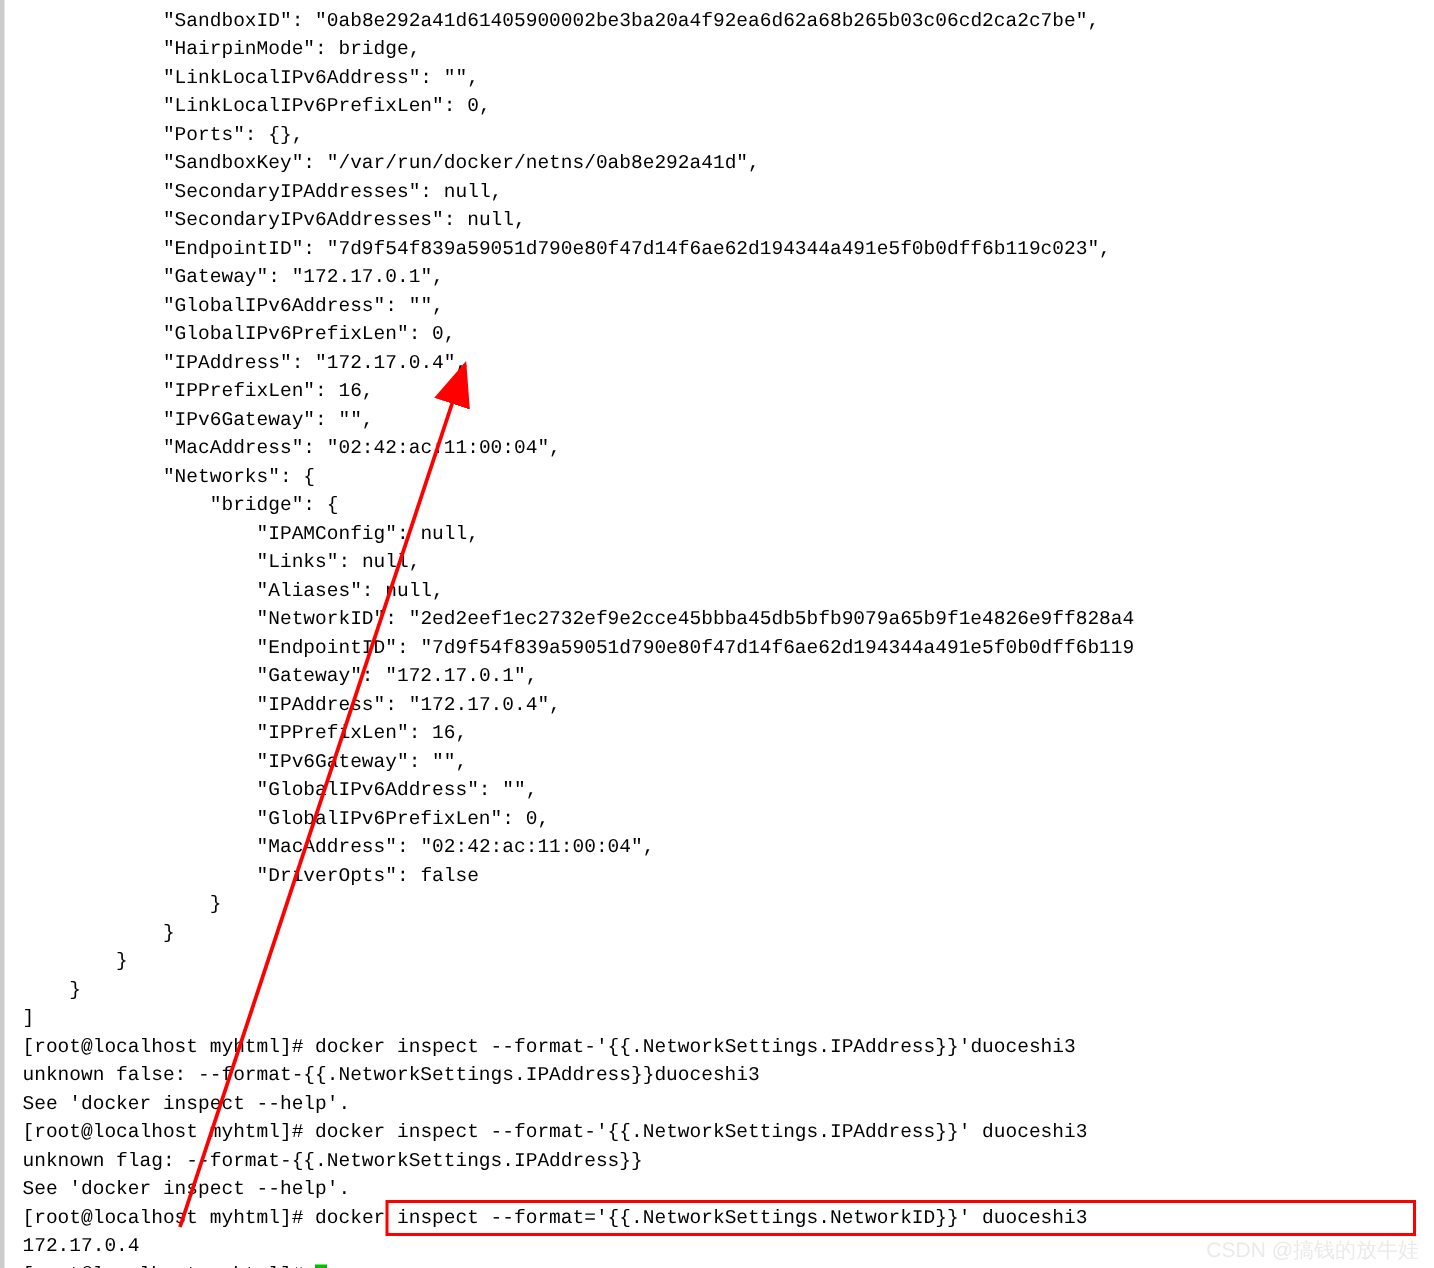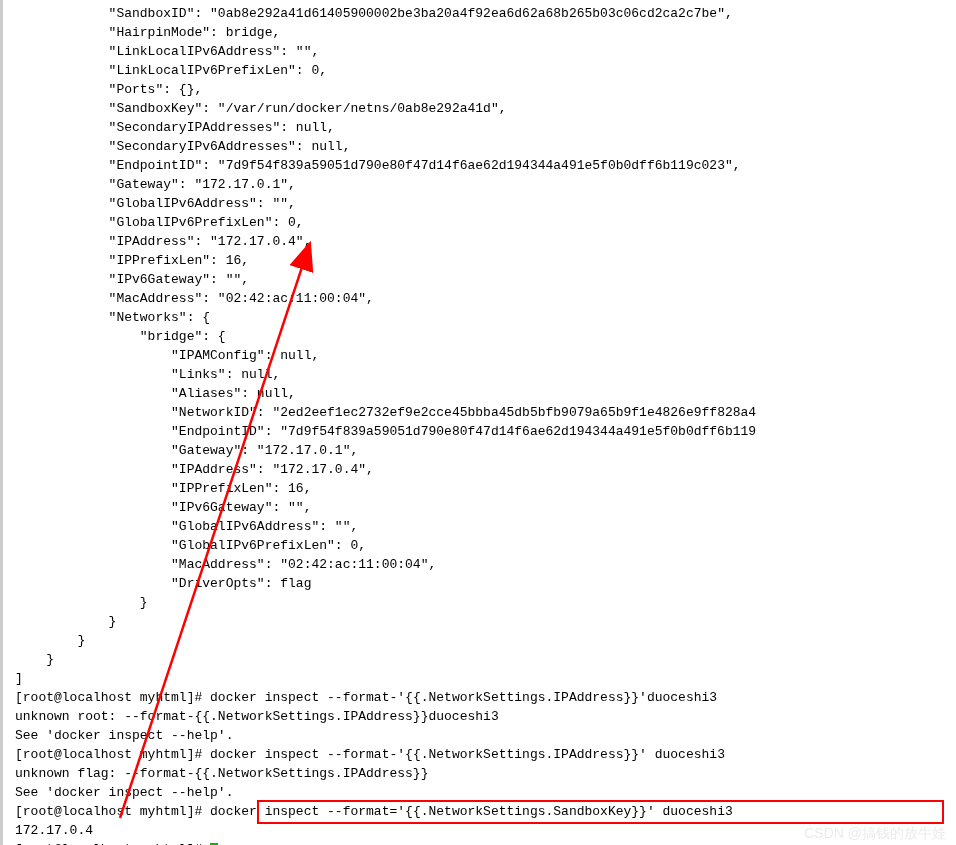--- a/index.html
+++ b/index.html
@@ -72,33 +72,33 @@
 <span>                    "Aliases": <span>null,</span></span>
 <span>                    "NetworkID": <span>"2ed2eef1ec2732ef9e2cce45bbba45db5bfb9079a65b9f1e4826e9ff828a4</span></span>
 <span>                    "EndpointID": <span>"7d9f54f839a59051d790e80f47d14f6ae62d194344a491e5f0b0dff6b119</span></span>
 <span>                    "Gateway": <span>"172.17.0.1",</span></span>
 <span>                    "IPAddress": <span>"172.17.0.4",</span></span>
 <span>                    "IPPrefixLen": <span>16,</span></span>
 <span>                    "IPv6Gateway": <span>"",</span></span>
 <span>                    "GlobalIPv6Address": <span>"",</span></span>
 <span>                    "GlobalIPv6PrefixLen": <span>0,</span></span>
 <span>                    "MacAddress": <span>"02:42:ac:11:00:04",</span></span>
-<span>                    "DriverOpts": <span>flag</span></span>
+<span>                    "DriverOpts": <span>false</span></span>
 <span>                }</span>
 <span>            }</span>
 <span>        }</span>
 <span>    }</span>
 <span>]</span>
 <span><span>[root@localhost myhtml]# </span><span>docker inspect --format-'{{.NetworkSettings.IPAddress}}'duoceshi3</span></span>
-<span>unknown root: --format-{{.NetworkSettings.IPAddress}}duoceshi3</span>
+<span>unknown false: --format-{{.NetworkSettings.IPAddress}}duoceshi3</span>
 <span>See 'docker inspect --help'.</span>
 <span><span>[root@localhost myhtml]# </span><span>docker inspect --format-'{{.NetworkSettings.IPAddress}}' duoceshi3</span></span>
 <span>unknown flag: --format-{{.NetworkSettings.IPAddress}}</span>
 <span>See 'docker inspect --help'.</span>
-<span><span>[root@localhost myhtml]# </span><span>docker inspect --format='{{.NetworkSettings.SandboxKey}}' duoceshi3</span></span>
+<span><span>[root@localhost myhtml]# </span><span>docker inspect --format='{{.NetworkSettings.NetworkID}}' duoceshi3</span></span>
 <span>172.17.0.4</span>
 <span><span>[root@localhost myhtml]# </span><span class="cursor"></span></span></div>
 
 <div class="red-box" style="left:257px; top:800px; width:687px; height:24px;"></div>
 
 <svg class="arrow-svg" style="left:0; top:0;" width="956" height="845">
   <defs>
     <marker id="arrowhead" markerWidth="12" markerHeight="10" refX="11" refY="5" orient="auto">
       <polygon points="0 0, 12 5, 0 10" fill="#ff0000"></polygon>
     </marker>

